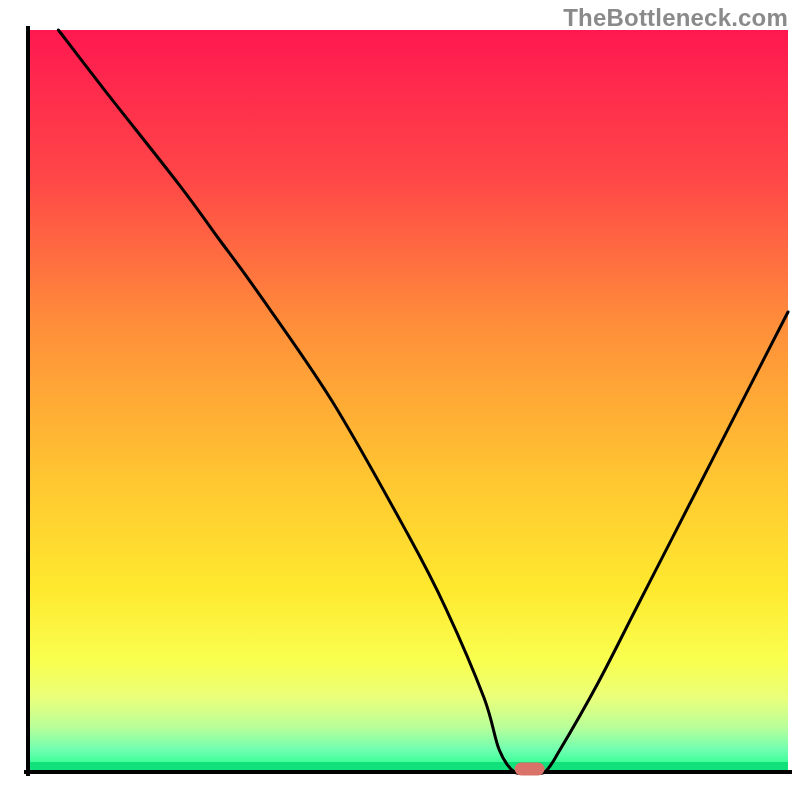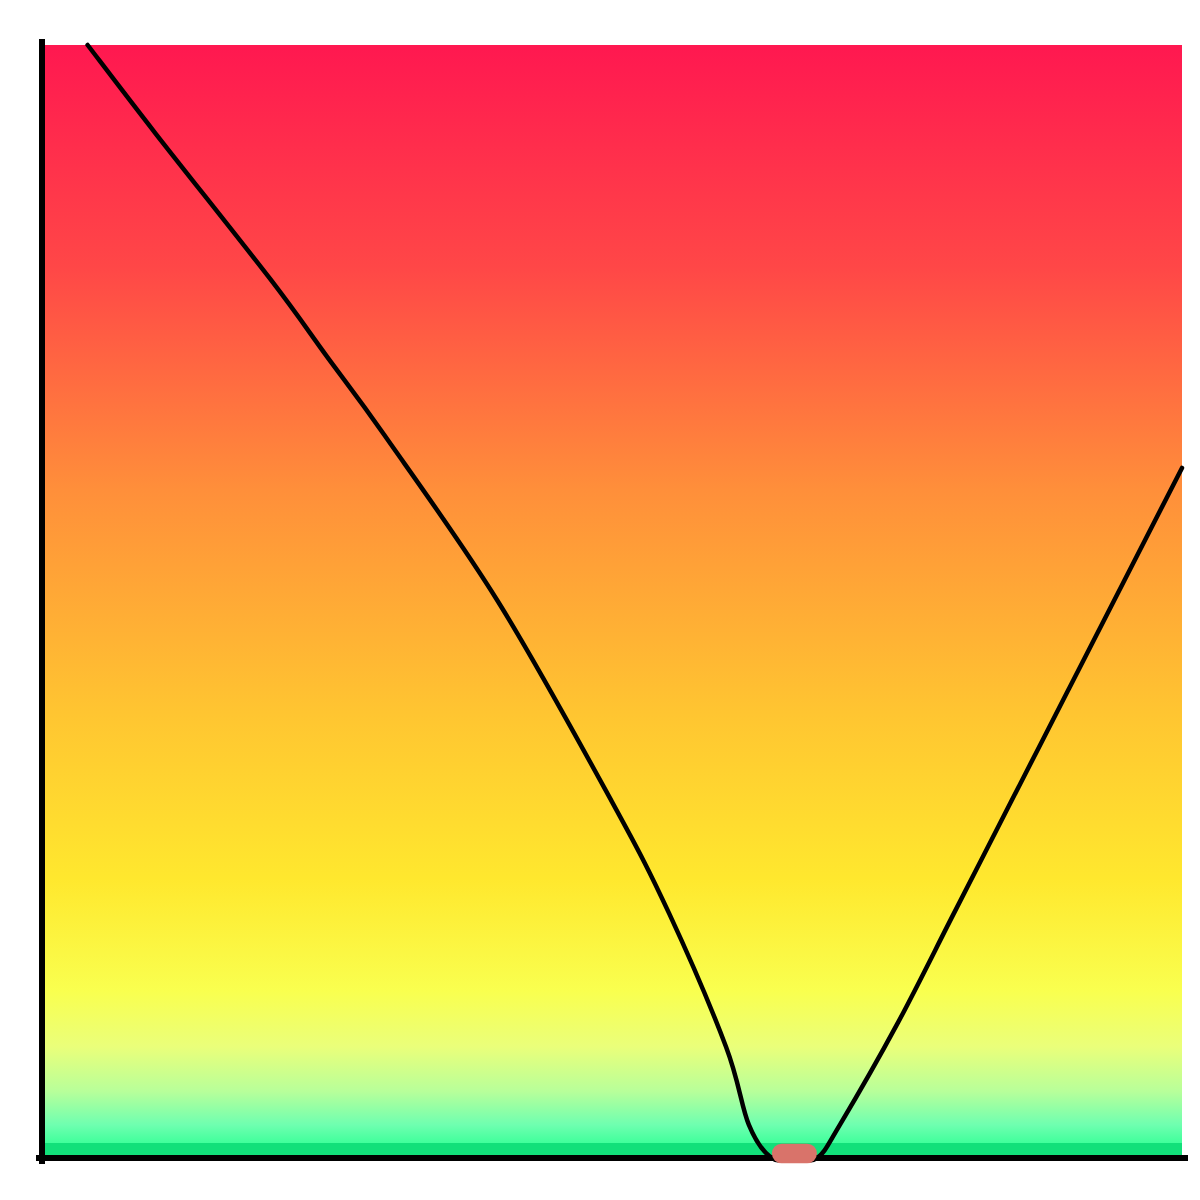--- a/index.html
+++ b/index.html
@@ -27,20 +27,21 @@
     z-index: 10;
   }
   svg {
     display: block;
   }
 </style>
 </head>
 <body>
 
 <div class="chart-container">
+  <div class="watermark">TheBottleneck.com</div>
   <svg id="chart-svg" width="800" height="800" viewBox="0 0 800 800">
     <defs>
       <linearGradient id="bg-grad" x1="0" y1="0" x2="0" y2="1">
           <stop offset="0%" stop-color="#ff1850"></stop>
           <stop offset="20%" stop-color="#ff4747"></stop>
           <stop offset="40%" stop-color="#ff8f3a"></stop>
           <stop offset="60%" stop-color="#ffc531"></stop>
           <stop offset="75%" stop-color="#ffe82e"></stop>
           <stop offset="85%" stop-color="#f9ff4f"></stop>
           <stop offset="90%" stop-color="#eaff7a"></stop>

